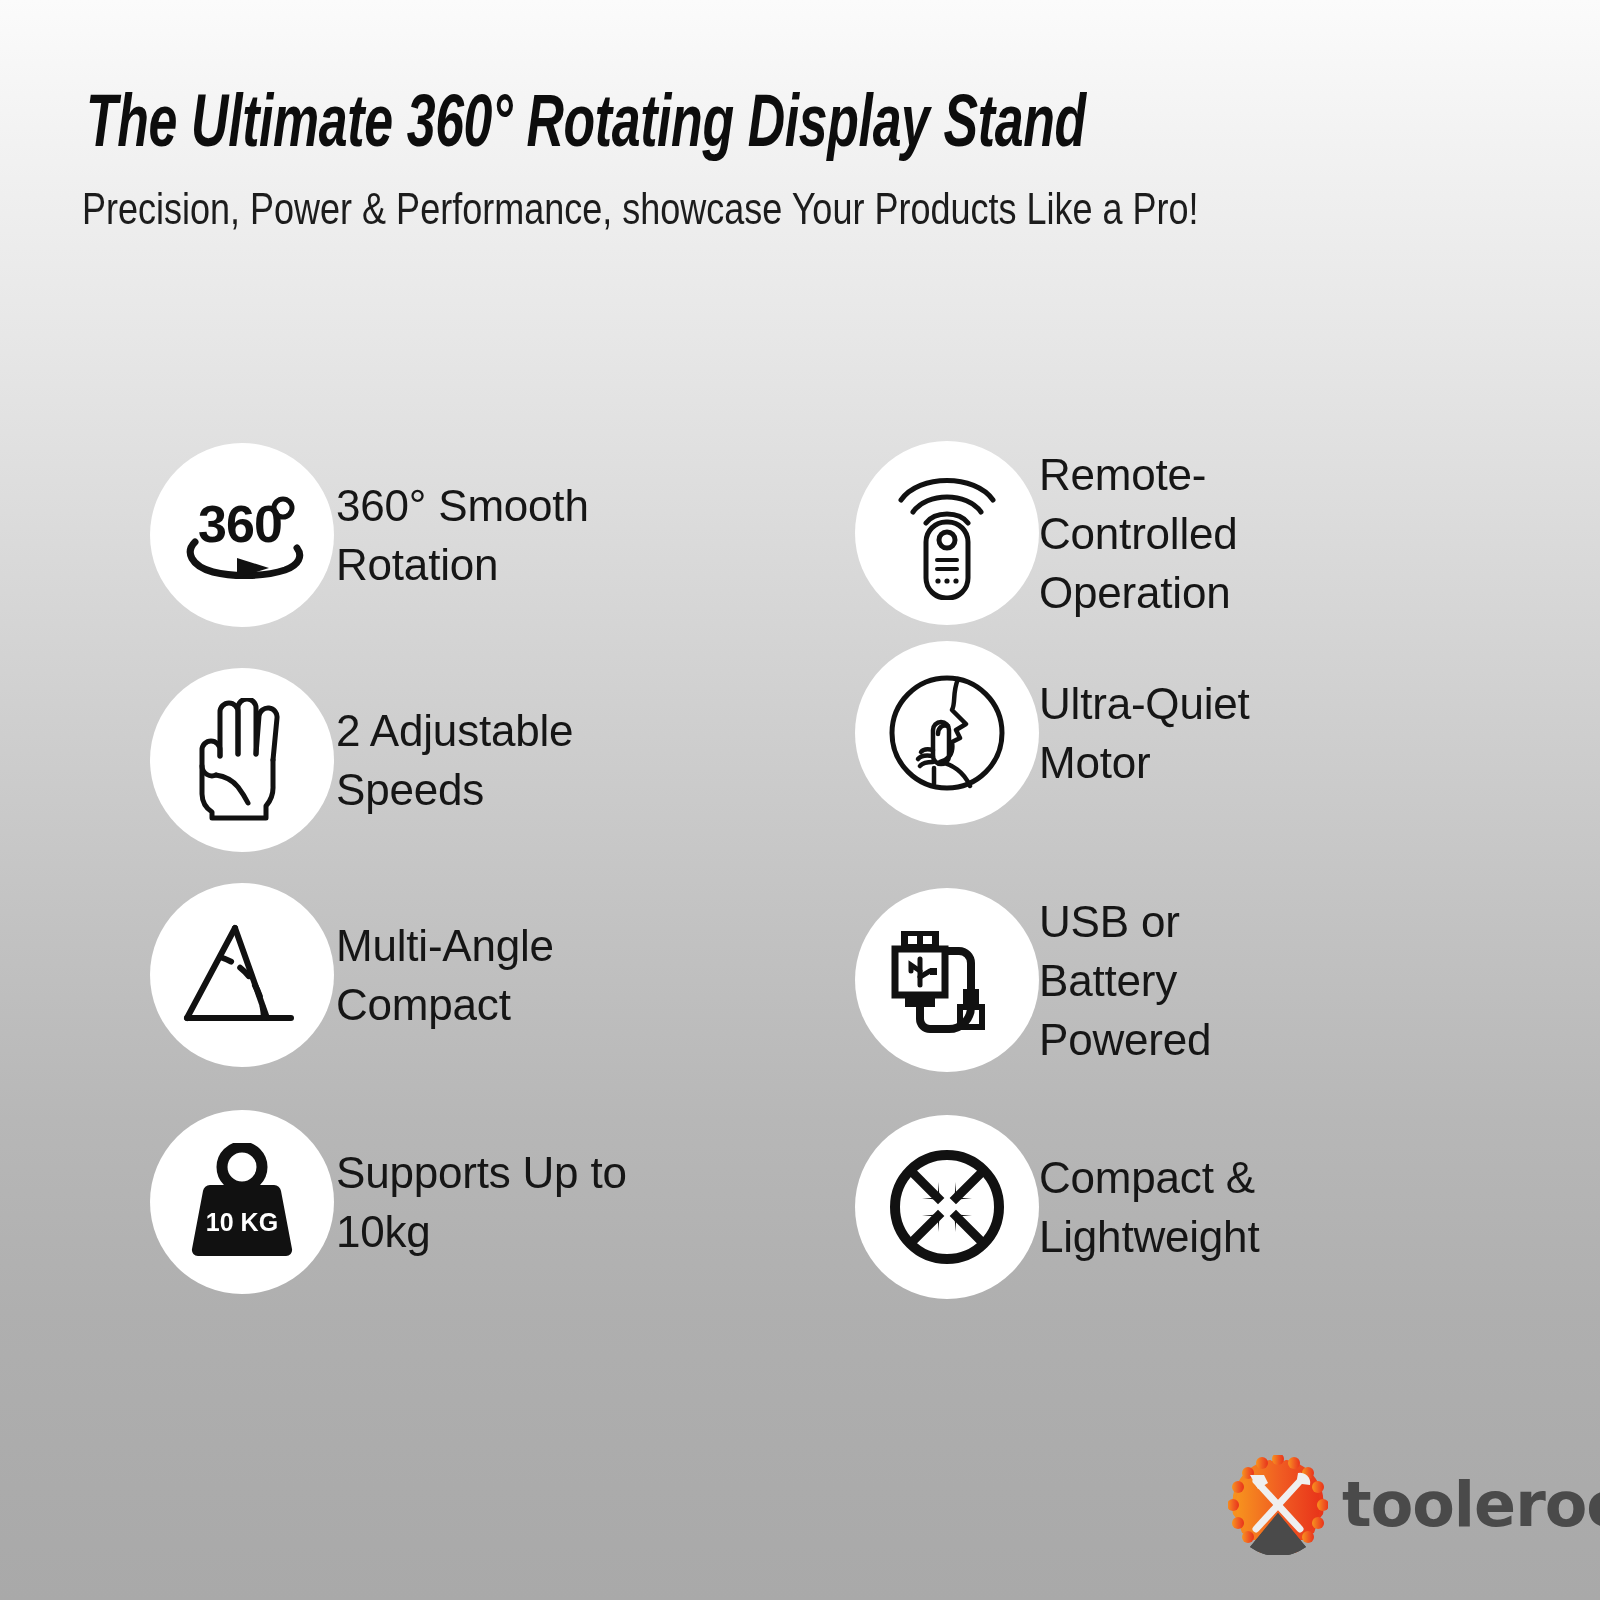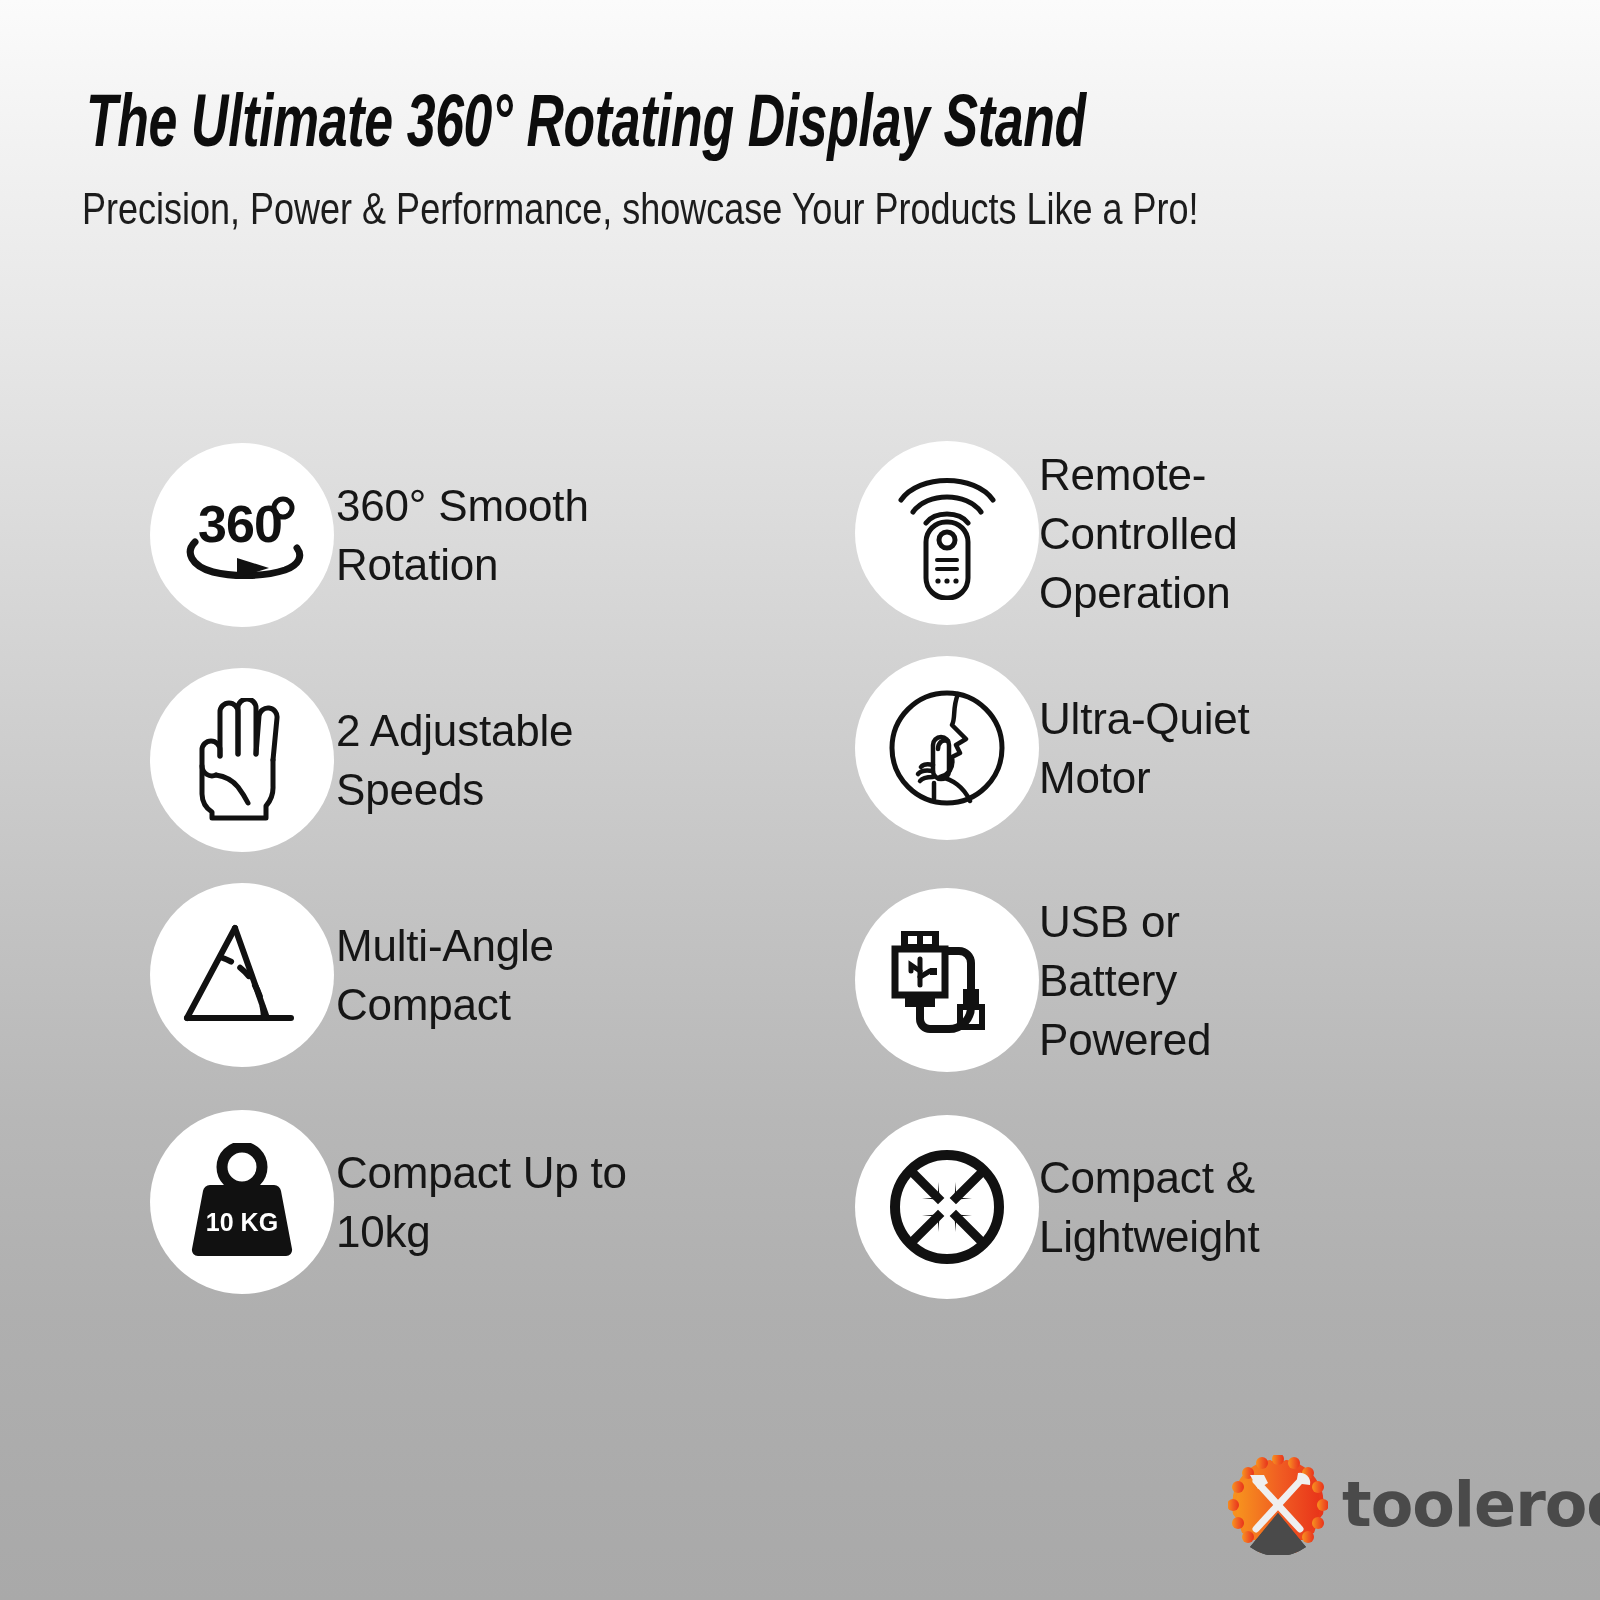--- a/index.html
+++ b/index.html
@@ -68,21 +68,21 @@
   }
 
   
   .f-l { left:150px; }
   .f-r { left:855px; }
   .f1 { top:443px; }
   .f2 { top:668px; }
   .f3 { top:883px; }
   .f4 { top:1110px; }
   .r1 { top:441px; }
-  .r2 { top:656px; }
+  .r2 { top:641px; }
   .r3 { top:888px; }
   .r4 { top:1115px; }
 
   .f-l .ftext { margin-left:2px; }
   .f-r .ftext { }
 
   
   .logo {
     position:absolute;
     left:1228px; top:1455px;
@@ -153,21 +153,21 @@
   </div>
 
   <div class="feature f-l f4">
     <div class="circle">
       <svg width="112" height="118" viewBox="0 0 112 118">
         <circle cx="56" cy="24" r="20" fill="none" stroke="#111" stroke-width="11"></circle>
         <path d="M24 42 L88 42 a7 7 0 0 1 7 6 L106 106 a6 6 0 0 1 -6 7 L12 113 a6 6 0 0 1 -6 -7 L17 48 a7 7 0 0 1 7 -6 Z" fill="#111"></path>
         <text x="56" y="88" font-family="Liberation Sans, sans-serif" font-size="25" font-weight="700" text-anchor="middle" fill="#ffffff">10 KG</text>
       </svg>
     </div>
-    <div class="ftext">Compact Up to
+    <div class="ftext">Supports Up to
 10kg</div>
   </div>
 
   <div class="feature f-r r1">
     <div class="circle">
       <svg width="108" height="134" viewBox="0 0 108 134">
         <g fill="none" stroke="#111" stroke-width="5" stroke-linecap="round">
           <path d="M8 34 C26 8 82 8 100 34"></path>
           <path d="M20 46 C34 26 74 26 88 46"></path>
           <path d="M33 57 C42 45 66 45 75 57"></path>

